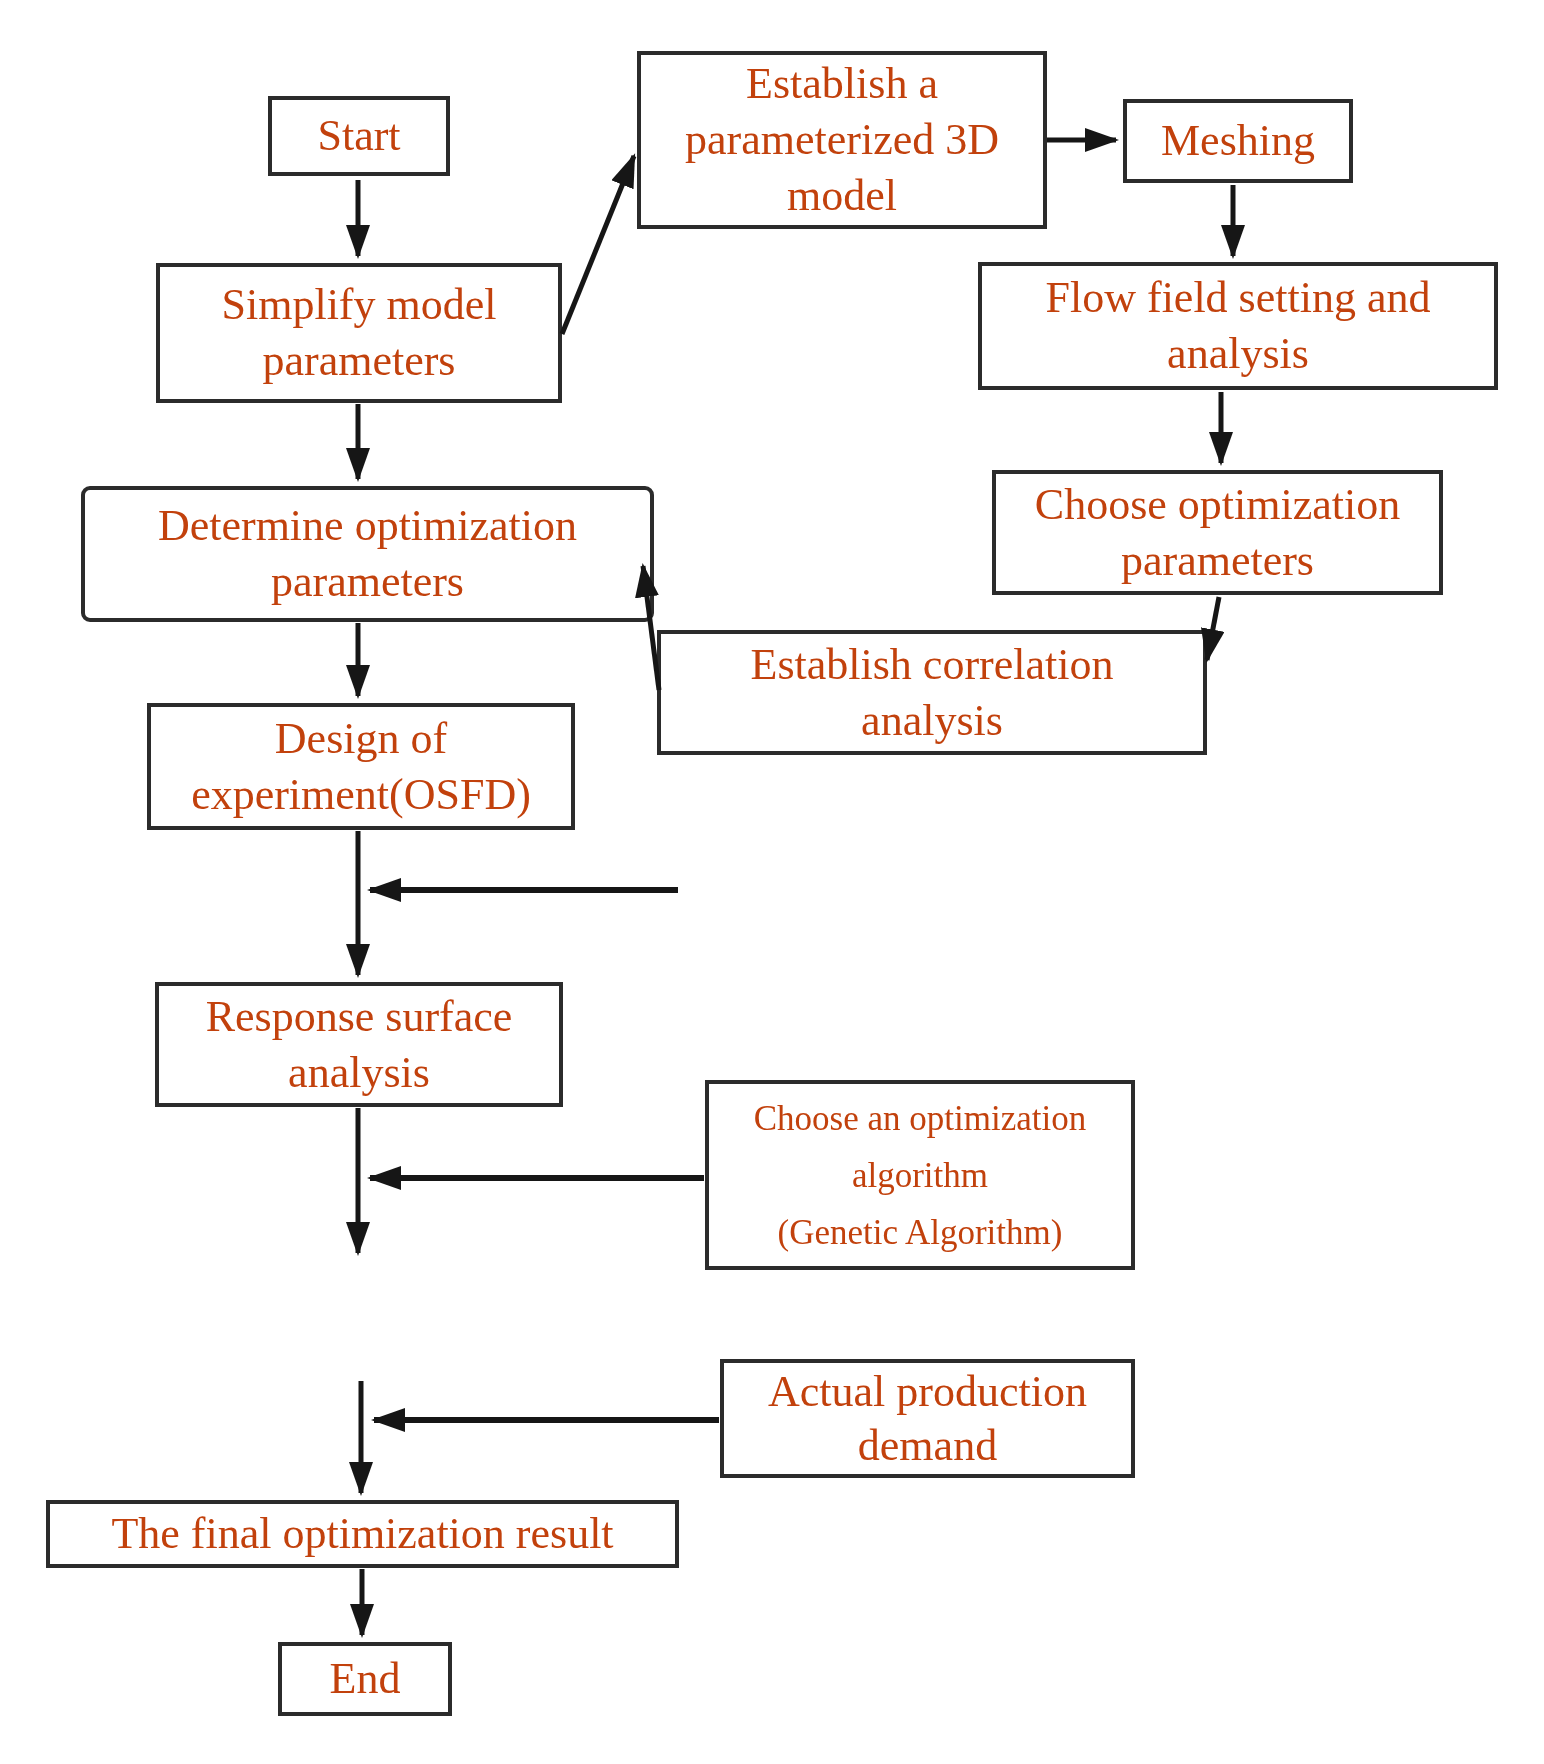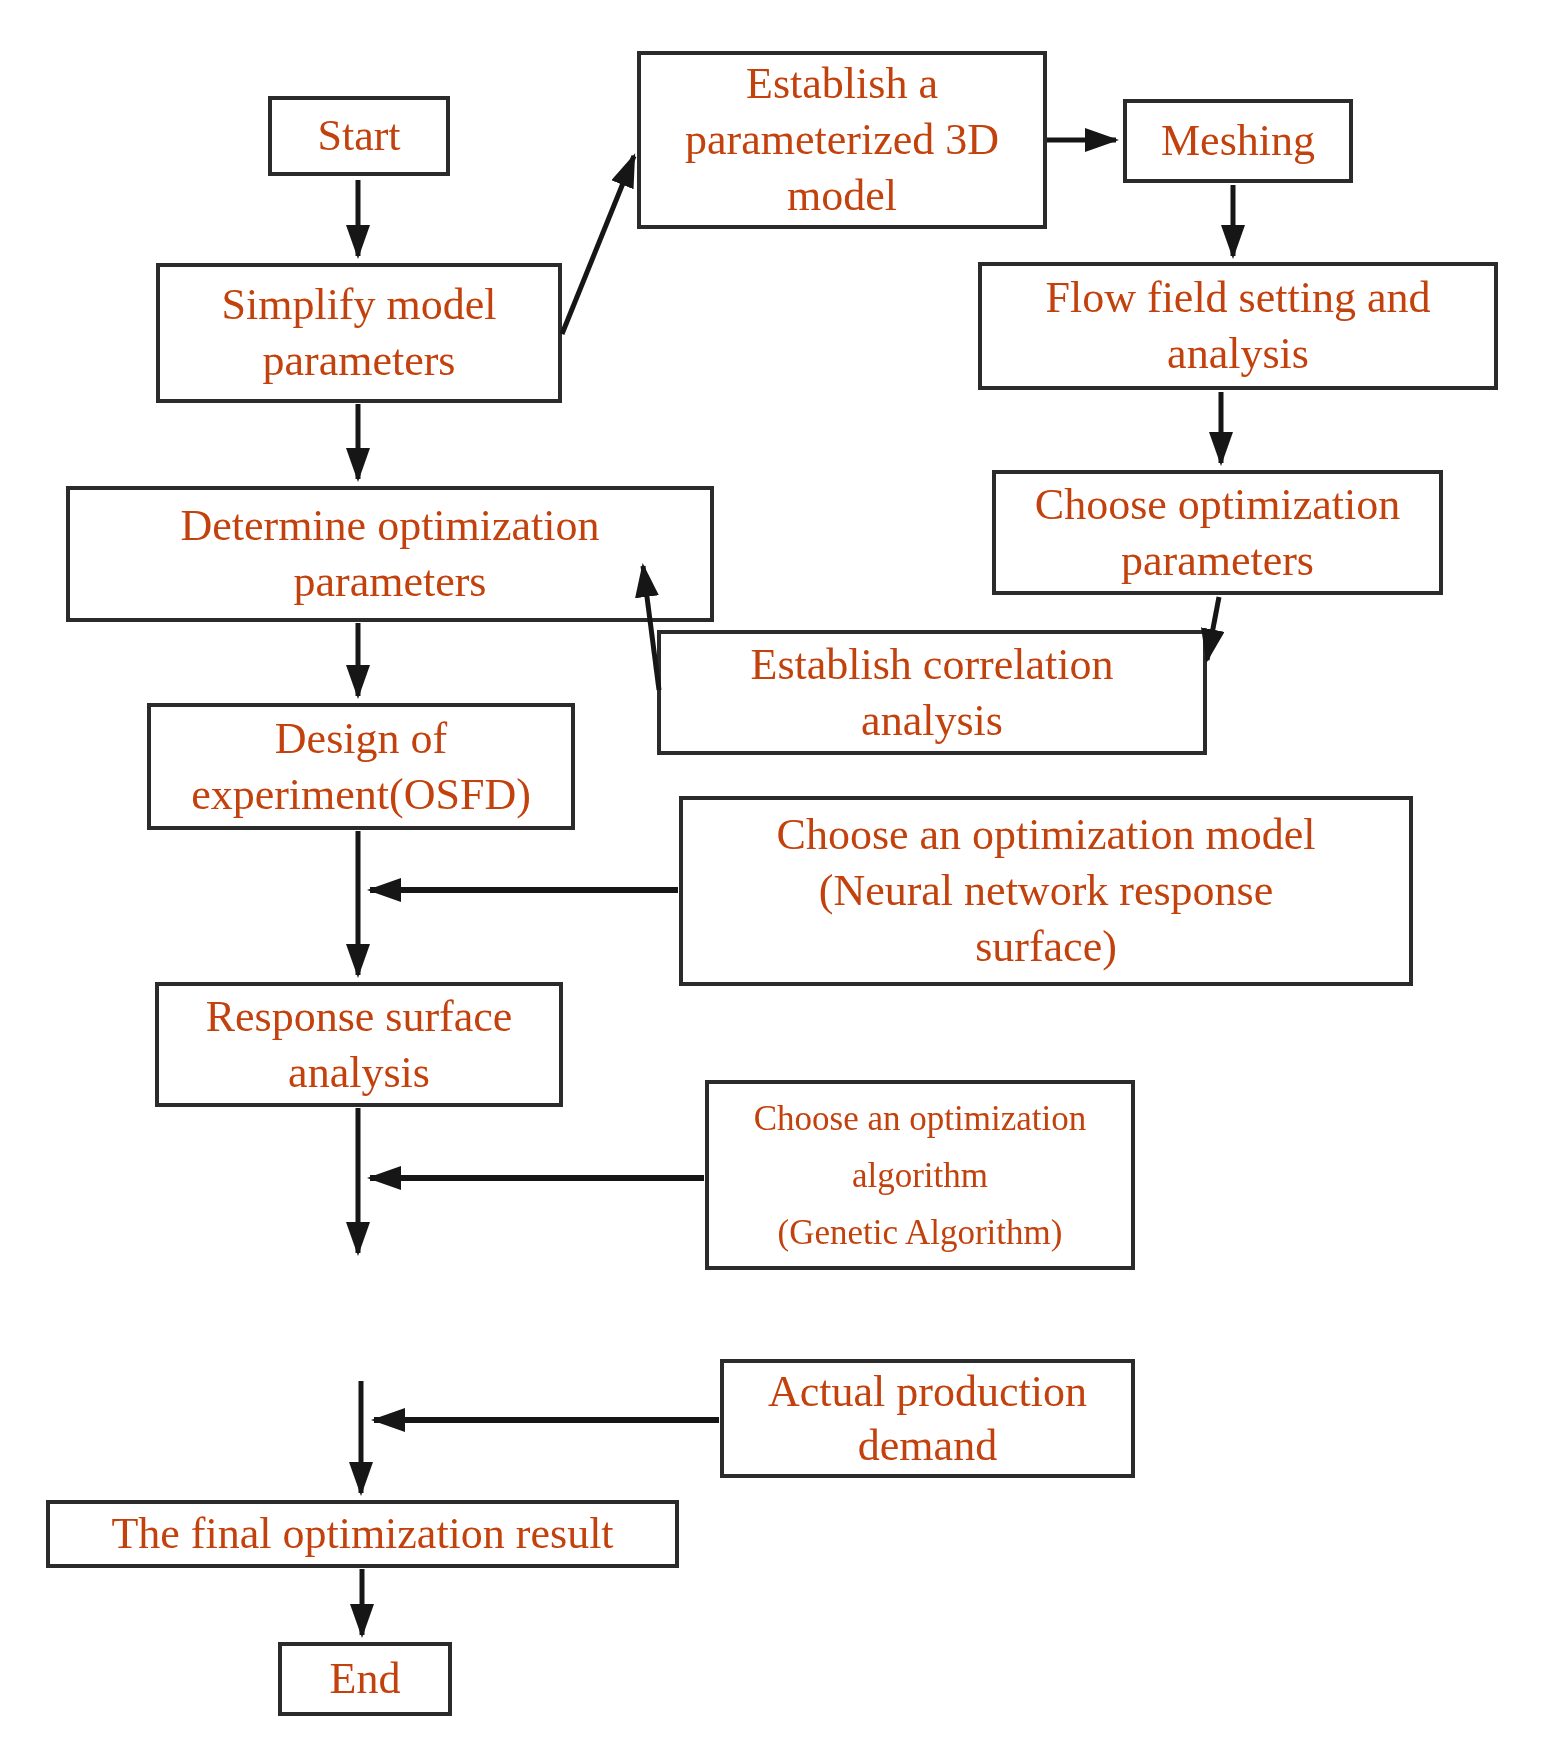--- a/index.html
+++ b/index.html
@@ -71,45 +71,40 @@
   <div class="node" style="left:156px; top:263px; width:406px; height:140px;">
     <span class="node-label">Simplify model
 parameters</span>
   </div>
 
   <div class="node" style="left:978px; top:262px; width:520px; height:128px;">
     <span class="node-label">Flow field setting and
 analysis</span>
   </div>
 
-  <div class="node" style="left:66px; top:486px; width:648px; height:136px;">
+  <div class="node" style="left:81px; top:486px; width:573px; height:136px;border-radius:9px;">
     <span class="node-label">Determine optimization
 parameters</span>
   </div>
 
   <div class="node" style="left:992px; top:470px; width:451px; height:125px;">
     <span class="node-label">Choose optimization
 parameters</span>
   </div>
 
   <div class="node" style="left:657px; top:630px; width:550px; height:125px;">
     <span class="node-label">Establish correlation
 analysis</span>
   </div>
 
   <div class="node" style="left:147px; top:703px; width:428px; height:127px;">
     <span class="node-label">Design of
 experiment(OSFD)</span>
   </div>
 
-  <div class="node" style="left:679px; top:796px; width:734px; height:190px;">
-    <span class="node-label">Choose an optimization model
-(Neural network response
-surface)</span>
-  </div>
 
   <div class="node" style="left:155px; top:982px; width:408px; height:125px;">
     <span class="node-label">Response surface
 analysis</span>
   </div>
 
   <div class="node" style="left:705px; top:1080px; width:430px; height:190px;">
     <span class="node-label small">Choose an optimization
 algorithm
 (Genetic Algorithm)</span>

